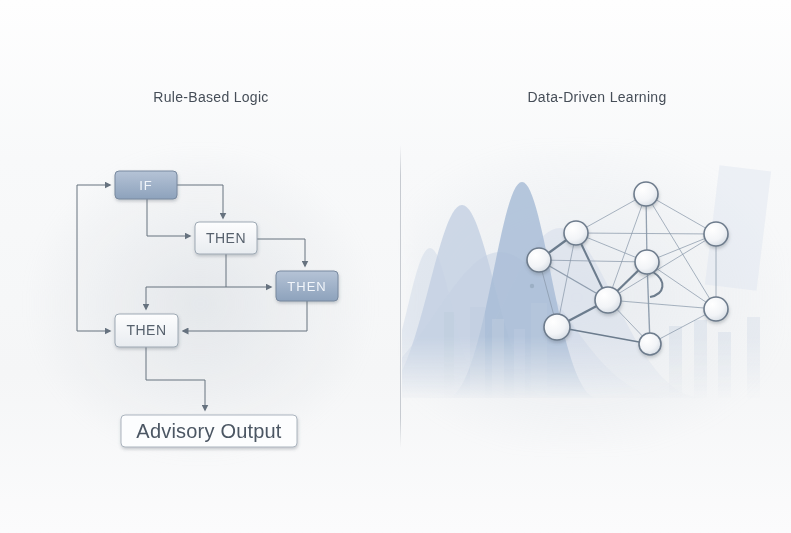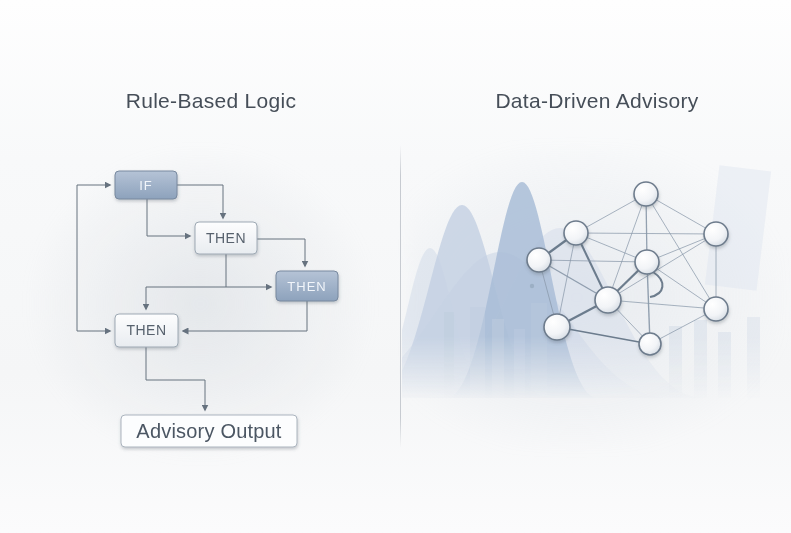--- a/index.html
+++ b/index.html
@@ -14,40 +14,40 @@
   .wash-left{
     left:28px;top:148px;width:345px;height:312px;
     background:radial-gradient(ellipse at 50% 50%, rgba(203,209,216,0.40) 0%, rgba(203,209,216,0.0) 72%);
   }
   .wash-right{
     left:408px;top:145px;width:375px;height:305px;
     background:radial-gradient(ellipse at 45% 50%, rgba(199,209,221,0.30) 0%, rgba(199,209,221,0.0) 75%);
   }
   .panel-title{
     position:absolute;top:89px;transform:translateX(-50%);
-    font-size:21px;font-weight:normal;letter-spacing:0.3px;color:#464e58;
+    font-size:14px;font-weight:normal;letter-spacing:0.3px;color:#464e58;
     white-space:nowrap;margin:0;
   }
   #title-left{left:211px;}
   #title-right{left:597px;}
   #divider{
     position:absolute;left:400px;top:145px;width:1px;height:303px;
     background:linear-gradient(180deg, rgba(199,203,209,0) 0%, #c7cbd1 10%, #c7cbd1 90%, rgba(199,203,209,0) 100%);
   }
   svg{position:absolute;left:0;top:0;}
 </style>
 </head>
 <body>
 
 <div id="stage">
   <div class="wash wash-left"></div>
   <div class="wash wash-right"></div>
 
   <h2 id="title-left" class="panel-title">Rule-Based Logic</h2>
-  <h2 id="title-right" class="panel-title">Data-Driven Advisory</h2>
+  <h2 id="title-right" class="panel-title">Data-Driven Learning</h2>
 
   <div id="divider"></div>
 
   <svg id="art" width="791" height="533" viewBox="0 0 791 533">
       <defs>
         <linearGradient id="gradBlue" x1="0" y1="0" x2="0" y2="1">
           <stop offset="0%" stop-color="#b5c3d6"></stop>
           <stop offset="100%" stop-color="#8da2bc"></stop>
         </linearGradient>
         <linearGradient id="gradLight" x1="0" y1="0" x2="0" y2="1">

